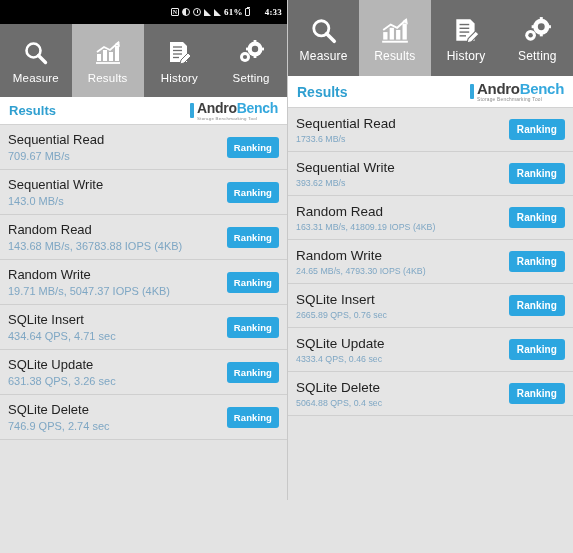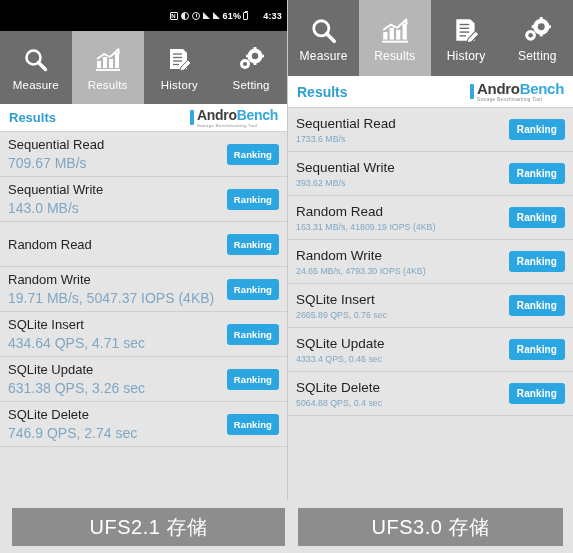--- a/index.html
+++ b/index.html
@@ -16,21 +16,21 @@
   #panel-left  { left: 0px;   width: 287px; height: 500px; }
   #panel-right { left: 288px; width: 285px; height: 500px; }
 
   
   .statusbar {
     background: #000; color: #fff;
     display: flex; align-items: center;
     font-size: 9px; letter-spacing: .2px;
     padding: 0 5px;
   }
-  #panel-left .statusbar  { height: 31px; justify-content: flex-end; }
+  #panel-left .statusbar  { height: 24px; justify-content: flex-end; font-family: Liberation Serif, serif; }
   #panel-right .statusbar { height: 19px; justify-content: space-between; padding: 0 8px 0 12px; }
 
   .sb-icons { display: flex; align-items: center; gap: 3px; }
   .sb-ico { display: inline-block; opacity: .92; }
   .ico-nfc {
     width: 8px; height: 8px; border: 1px solid #fff; border-radius: 1px;
     font-size: 6px; line-height: 7px; text-align: center; font-weight: bold;
   }
   .ico-vib {
     width: 8px; height: 8px; border-radius: 50%;
@@ -100,21 +100,21 @@
   .row {
     display: flex; align-items: center; justify-content: space-between;
     border-bottom: 1px solid #cfcfcf;
     padding: 0 8px;
   }
   #panel-left .row  { height: 45px; }
   #panel-right .row { height: 44px; }
   .row-texts { display: flex; flex-direction: column; gap: 3px; }
   .row-title { font-size: 13px; color: #232323; }
   #panel-right .row-title { font-size: 13.5px; }
-  .row-sub { font-size: 14px; color: #7fa7c4; }
+  .row-sub { font-size: 11px; color: #7fa7c4; }
   #panel-right .row-sub { font-size: 8.8px; }
   .ranking-btn {
     background: #2ca6e0; color: #fff; font-size: 9.5px; font-weight: bold;
     padding: 5px 7px; border-radius: 3px; border: none; cursor: pointer;
     letter-spacing: .1px;
   }
   #panel-right .ranking-btn { font-size: 10px; padding: 5px 8px; }
 
   
   .caption-area {
@@ -239,20 +239,21 @@
       <div class="row">
         <span class="row-texts">
           <span class="row-title">Sequential Write</span>
           <span class="row-sub">143.0 MB/s</span>
         </span>
         <button class="ranking-btn">Ranking</button>
       </div>
       <div class="row">
         <span class="row-texts">
           <span class="row-title">Random Read</span>
+          <span class="row-sub">143.68 MB/s, 36783.88 IOPS (4KB)</span>
         </span>
         <button class="ranking-btn">Ranking</button>
       </div>
       <div class="row">
         <span class="row-texts">
           <span class="row-title">Random Write</span>
           <span class="row-sub">19.71 MB/s, 5047.37 IOPS (4KB)</span>
         </span>
         <button class="ranking-btn">Ranking</button>
       </div>
@@ -404,18 +405,14 @@
       <div class="row">
         <span class="row-texts">
           <span class="row-title">SQLite Delete</span>
           <span class="row-sub">5064.88 QPS, 0.4 sec</span>
         </span>
         <button class="ranking-btn">Ranking</button>
       </div>
     </div>
   </div>
 
-  <div class="caption-area">
-    <div class="caption" id="caption-left">UFS2.1 存储</div>
-    <div class="caption" id="caption-right">UFS3.0 存储</div>
-  </div>
 
 </div>
 
 </body></html>

